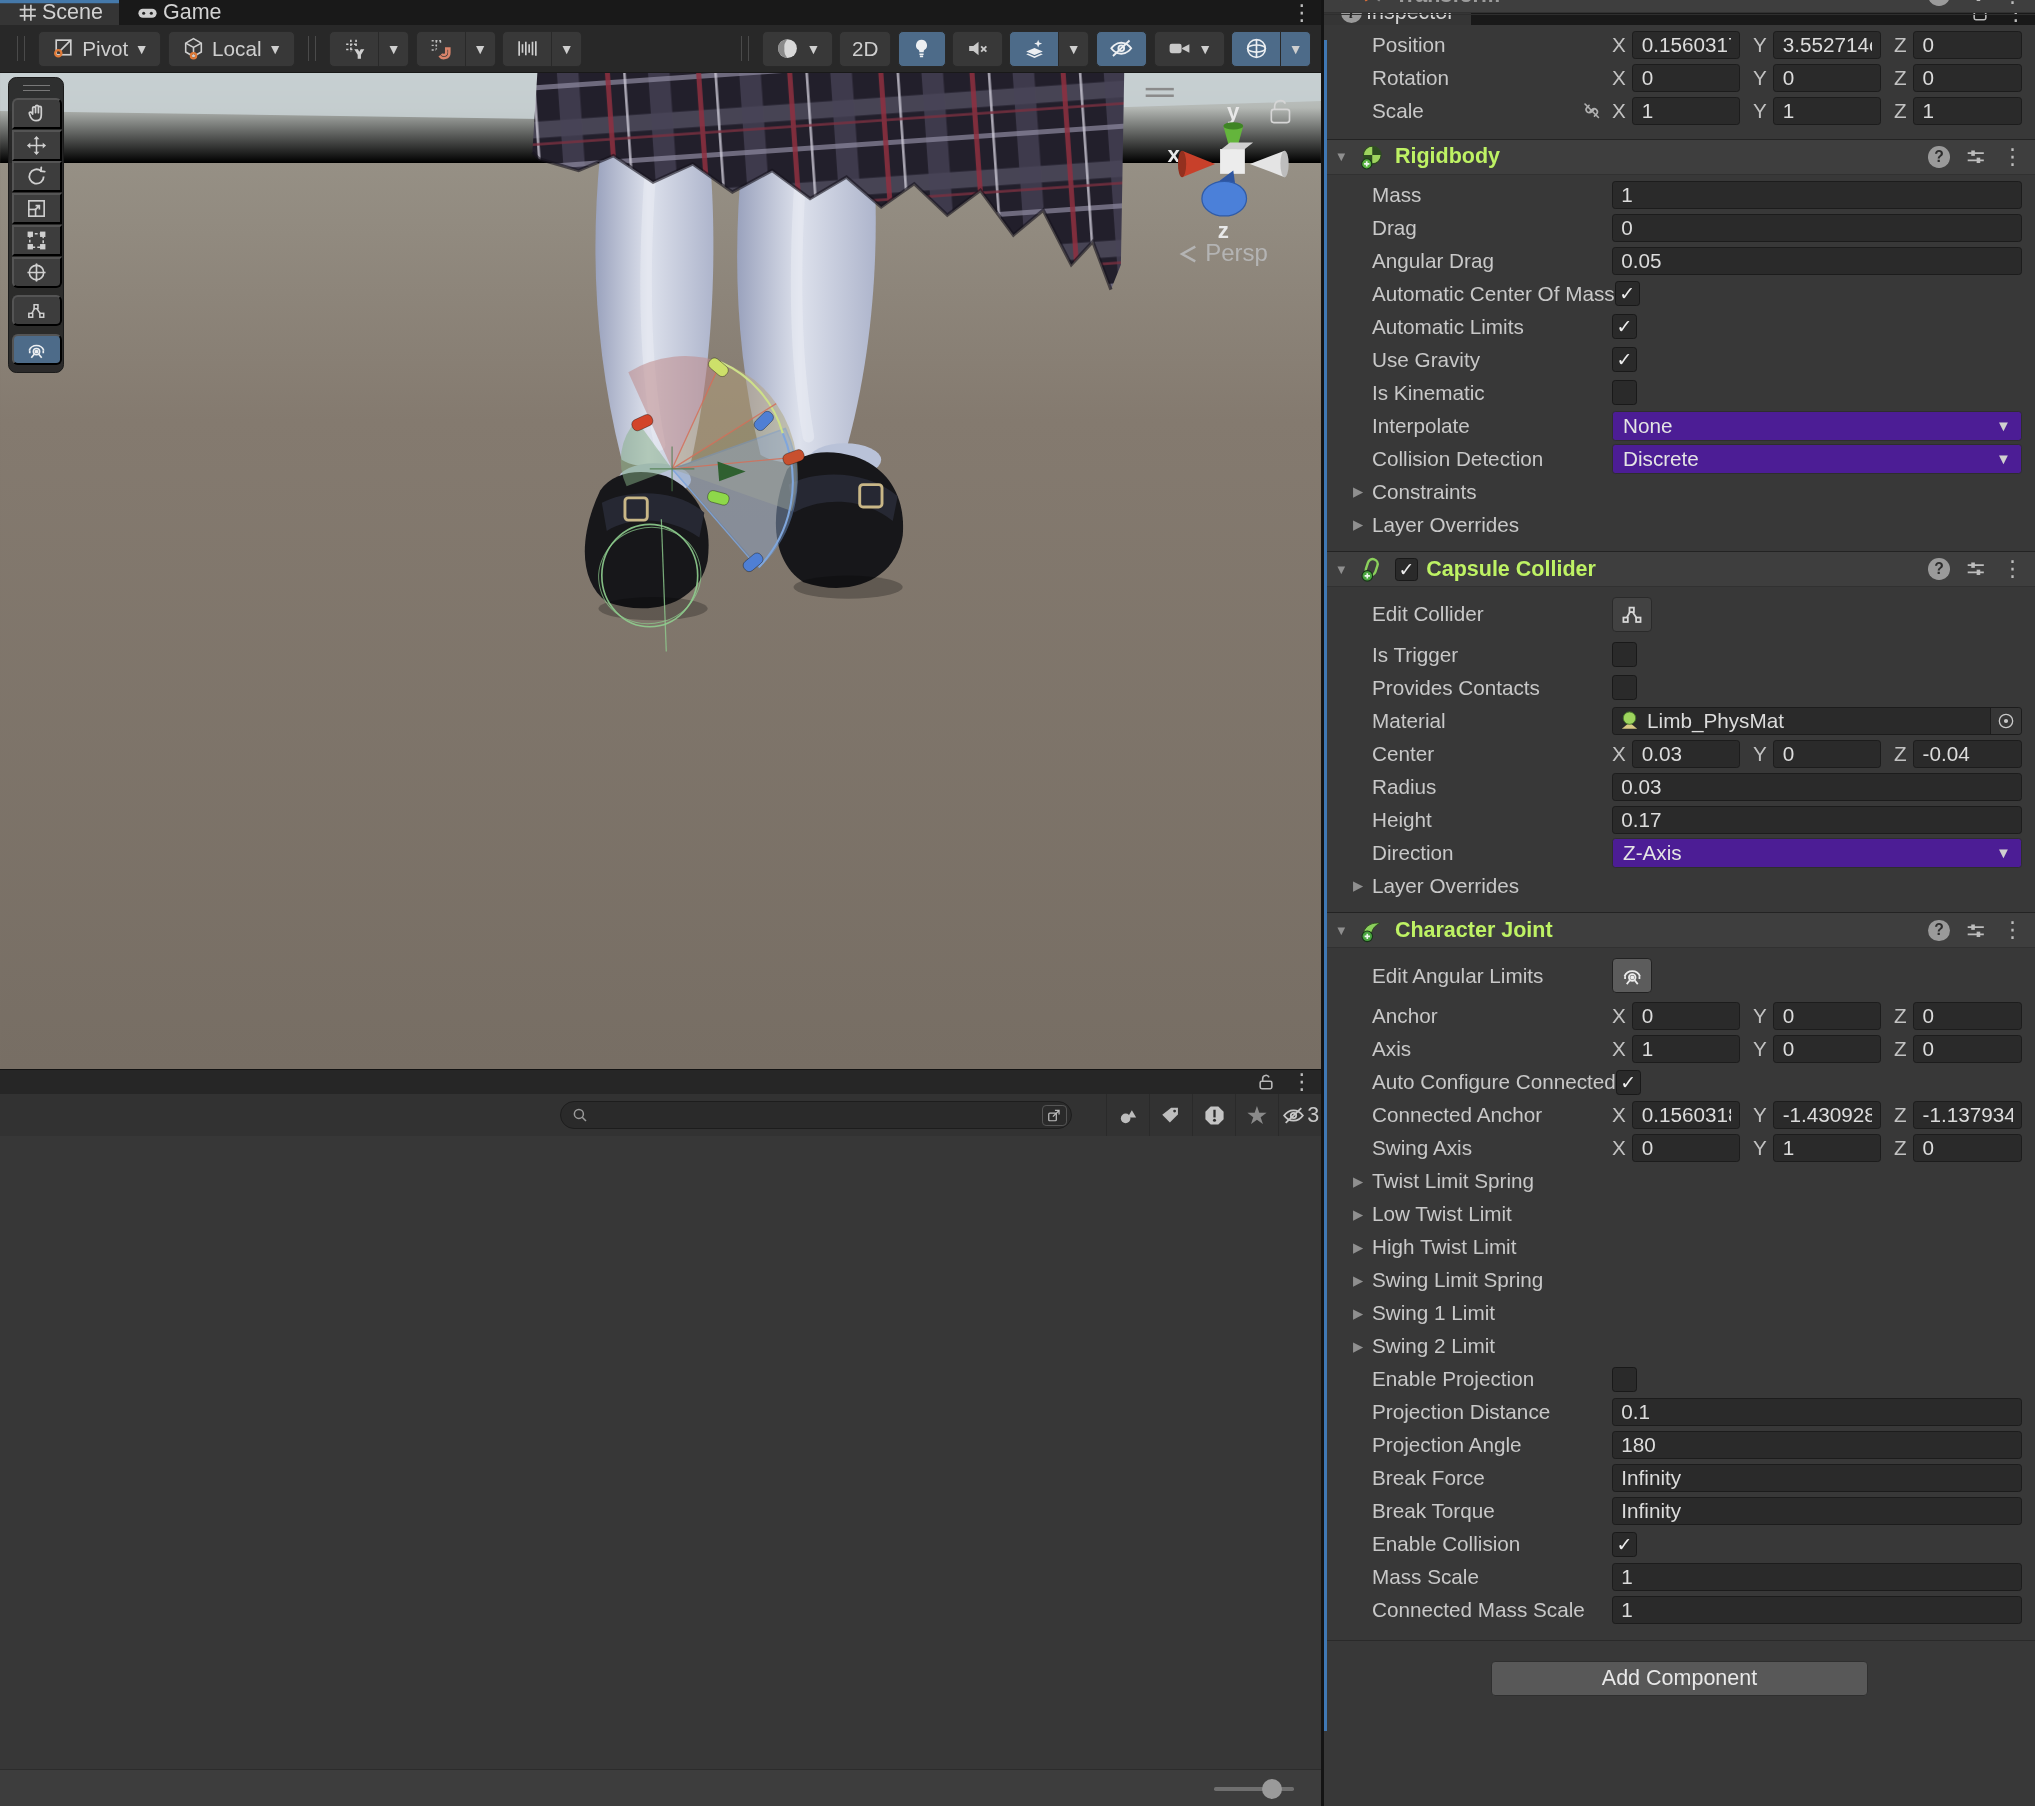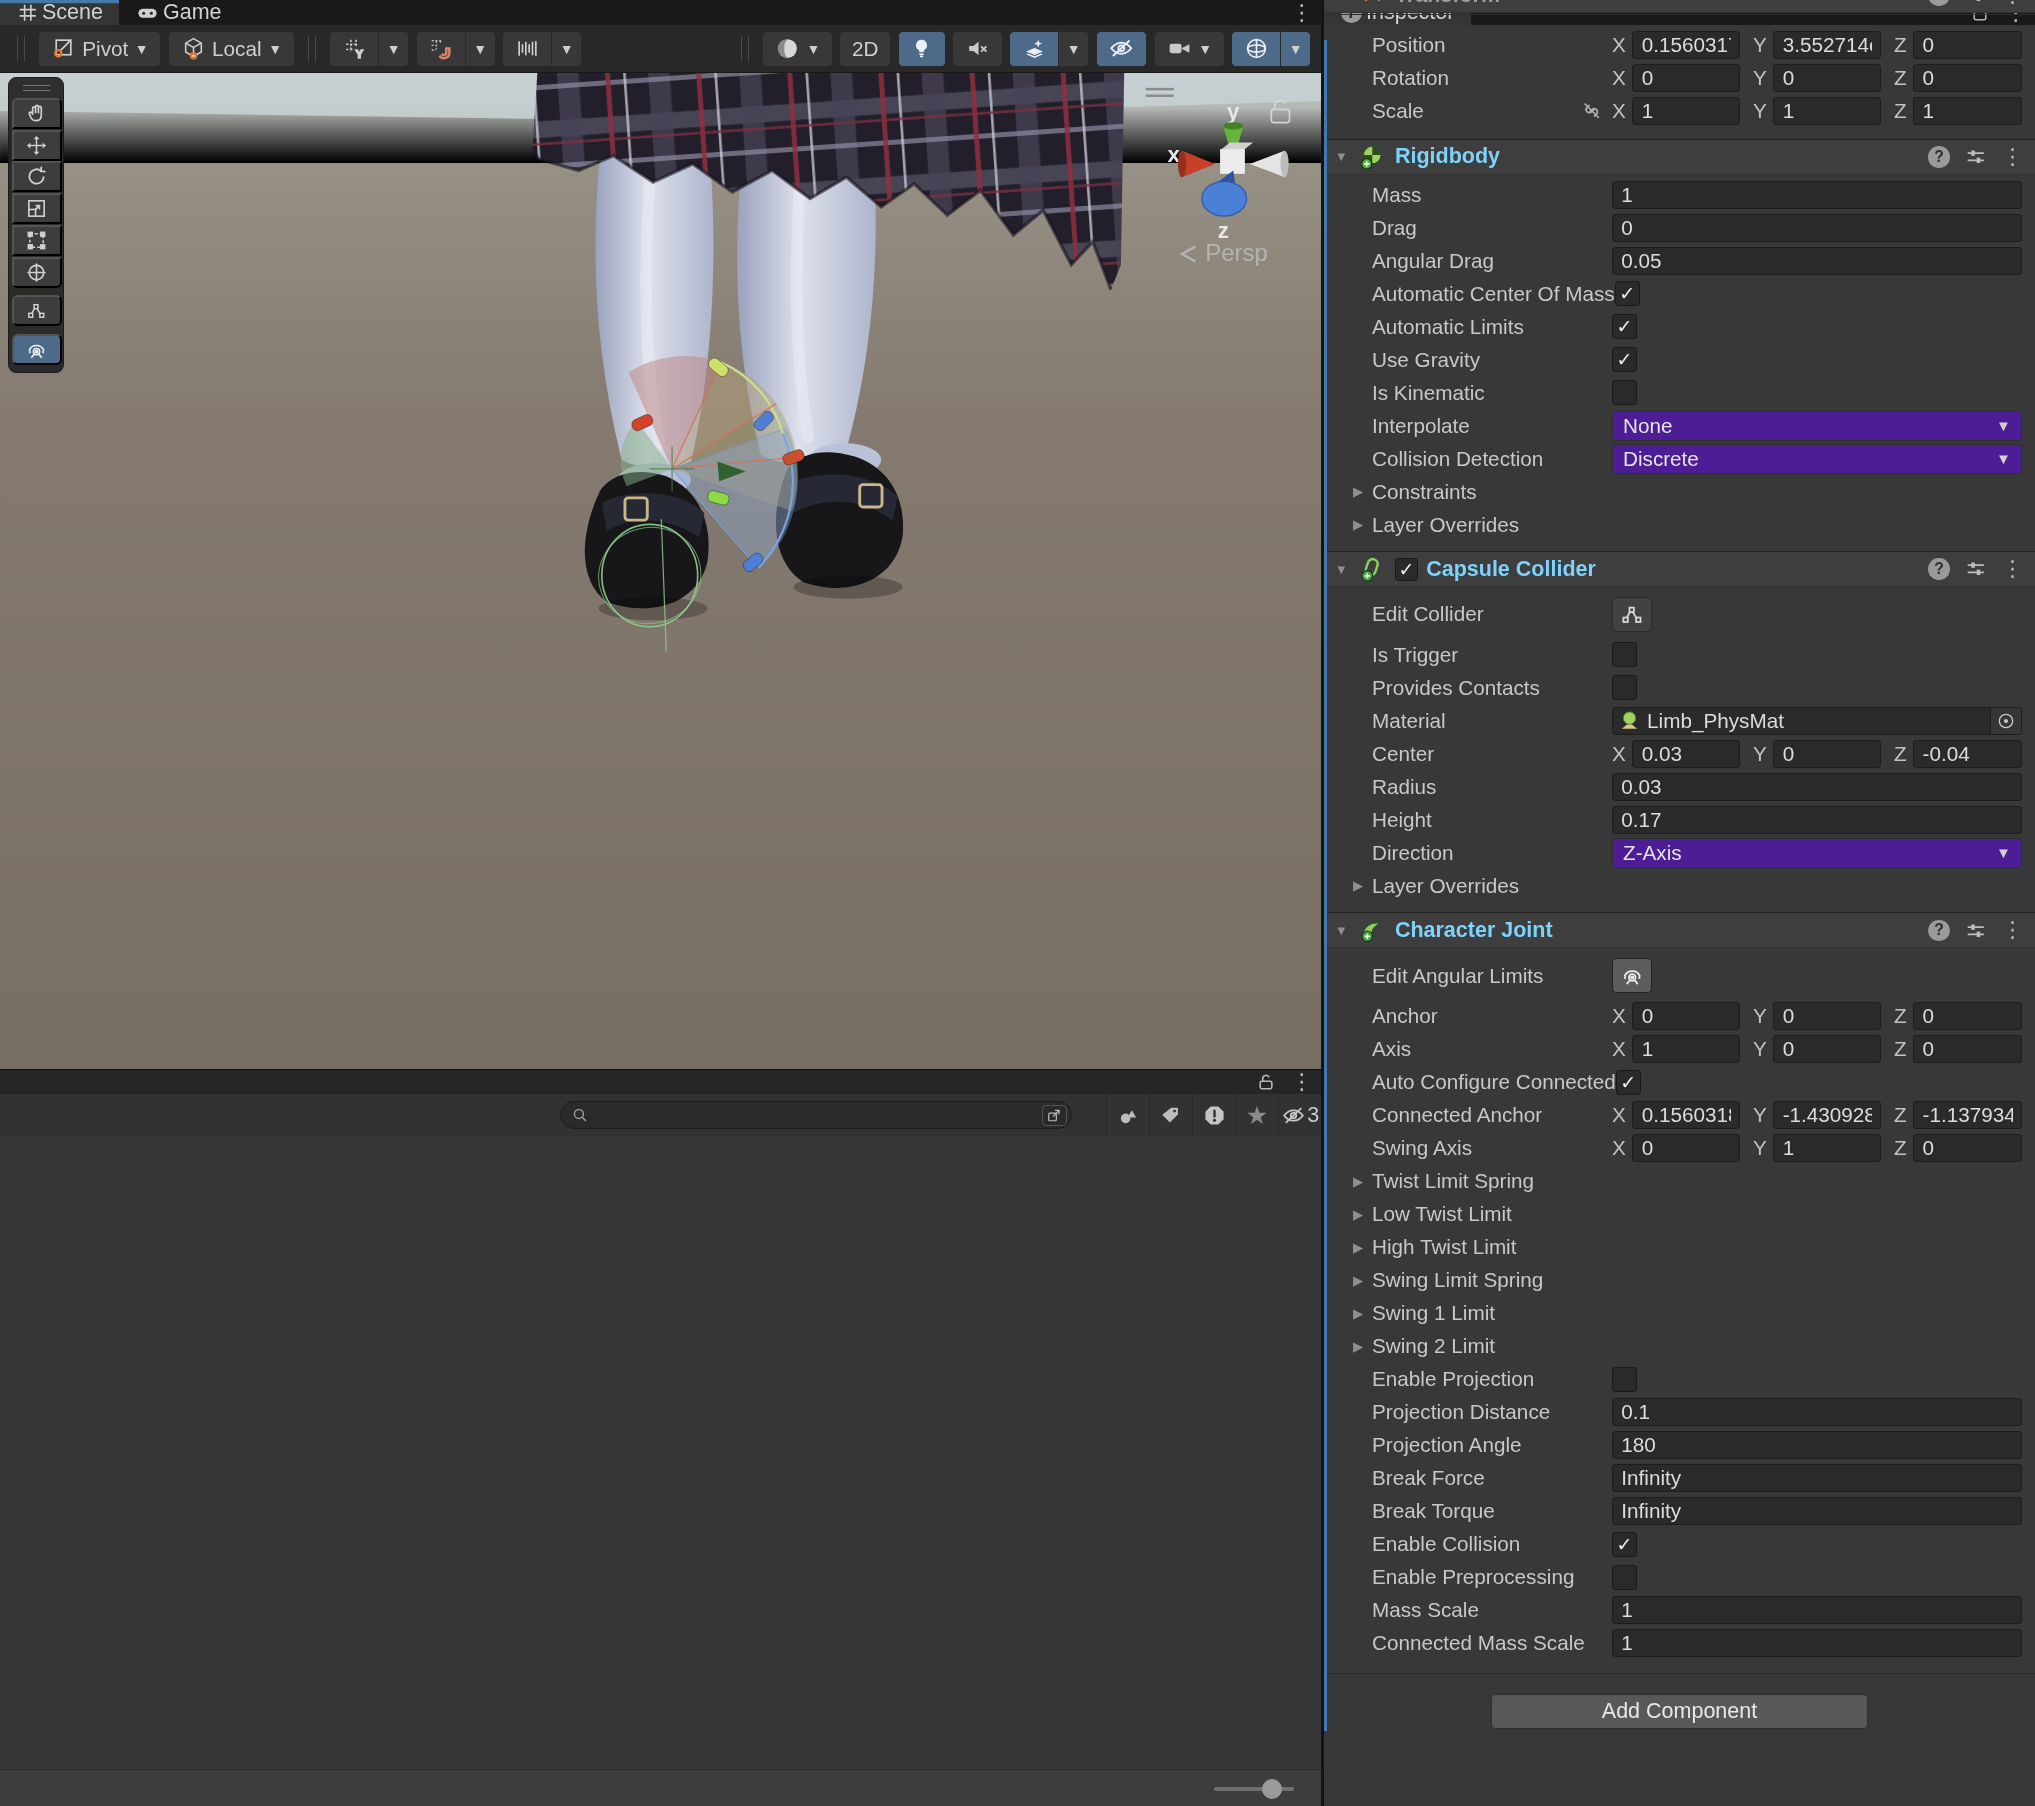--- a/index.html
+++ b/index.html
@@ -55,21 +55,21 @@
 
   #divider{position:absolute;left:1321px;top:0;width:3.3px;height:1807px;background:#141414;}
 
   
   #inspector{position:absolute;left:1324px;top:0;width:711px;height:1807px;background:#383838;}
   #focus-line{position:absolute;left:0;top:40px;width:3.3px;height:1691px;background:#4078b4;z-index:4;}
   .info-icon{width:21.5px;height:21.5px;border-radius:50%;background:#9a9a9a;color:#262626;font-size:15.7px;font-weight:bold;font-family:"Liberation Serif",serif;font-style:italic;display:flex;align-items:center;justify-content:center;}
   .clip{height:15px;overflow:hidden;position:relative;border-bottom:0.8px solid #2e2e2e;}
   .clip .comp-header{margin-top:-23px;}
   .comp-header{height:36px;display:flex;align-items:center;background:#3e3e3e;border-top:0.8px solid #232323;border-bottom:0.8px solid #313131;padding:0 11.6px 0 8.3px;gap:8.3px;}
-  .comp-title{font-weight:bold;font-size:21.5px;color:#7dd3fc;white-space:nowrap;}
+  .comp-title{font-weight:bold;font-size:21.5px;color:#bef264;white-space:nowrap;}
   .comp-title.dim{color:#9c9c9c;}
   .comp-icon{width:28px;height:28px;display:flex;align-items:center;justify-content:center;}
   .hdr-right{margin-left:auto;display:flex;align-items:center;gap:15px;}
   .help-icon{width:21.5px;height:21.5px;border-radius:50%;background:#9a9a9a;color:#2d2d2d;font-weight:bold;font-size:15.7px;display:flex;align-items:center;justify-content:center;}
   .fold-arrow{color:#8f8f8f;font-size:13.2px;width:18px;display:inline-flex;justify-content:center;flex:none;}
   .comp-body{padding:3.3px 0 10px;}
   .row{display:flex;align-items:center;height:33px;padding:0 13.2px 0 48px;}
   .row.tall{height:48px;}
   .label{flex:0 0 240px;font-size:20.7px;color:#c8c8c8;display:flex;align-items:center;white-space:nowrap;overflow:visible;}
   .link-icon{margin-left:auto;margin-right:10px;display:flex;}
@@ -1028,26 +1028,20 @@
             <input class="field wide" readonly="" value="Infinity" style="">
           </div>
           <div class="row">
             <div class="label">
               <span>Enable Collision</span>
             </div>
             <div class="checkbox checked">✓</div>
           </div>
           <div class="row">
             <div class="label">
-              <span>Enable Preprocessing</span>
-            </div>
-            <div class="checkbox"></div>
-          </div>
-          <div class="row">
-            <div class="label">
               <span>Mass Scale</span>
             </div>
             <input class="field wide" readonly="" value="1" style="">
           </div>
           <div class="row">
             <div class="label">
               <span>Connected Mass Scale</span>
             </div>
             <input class="field wide" readonly="" value="1" style="">
           </div>

